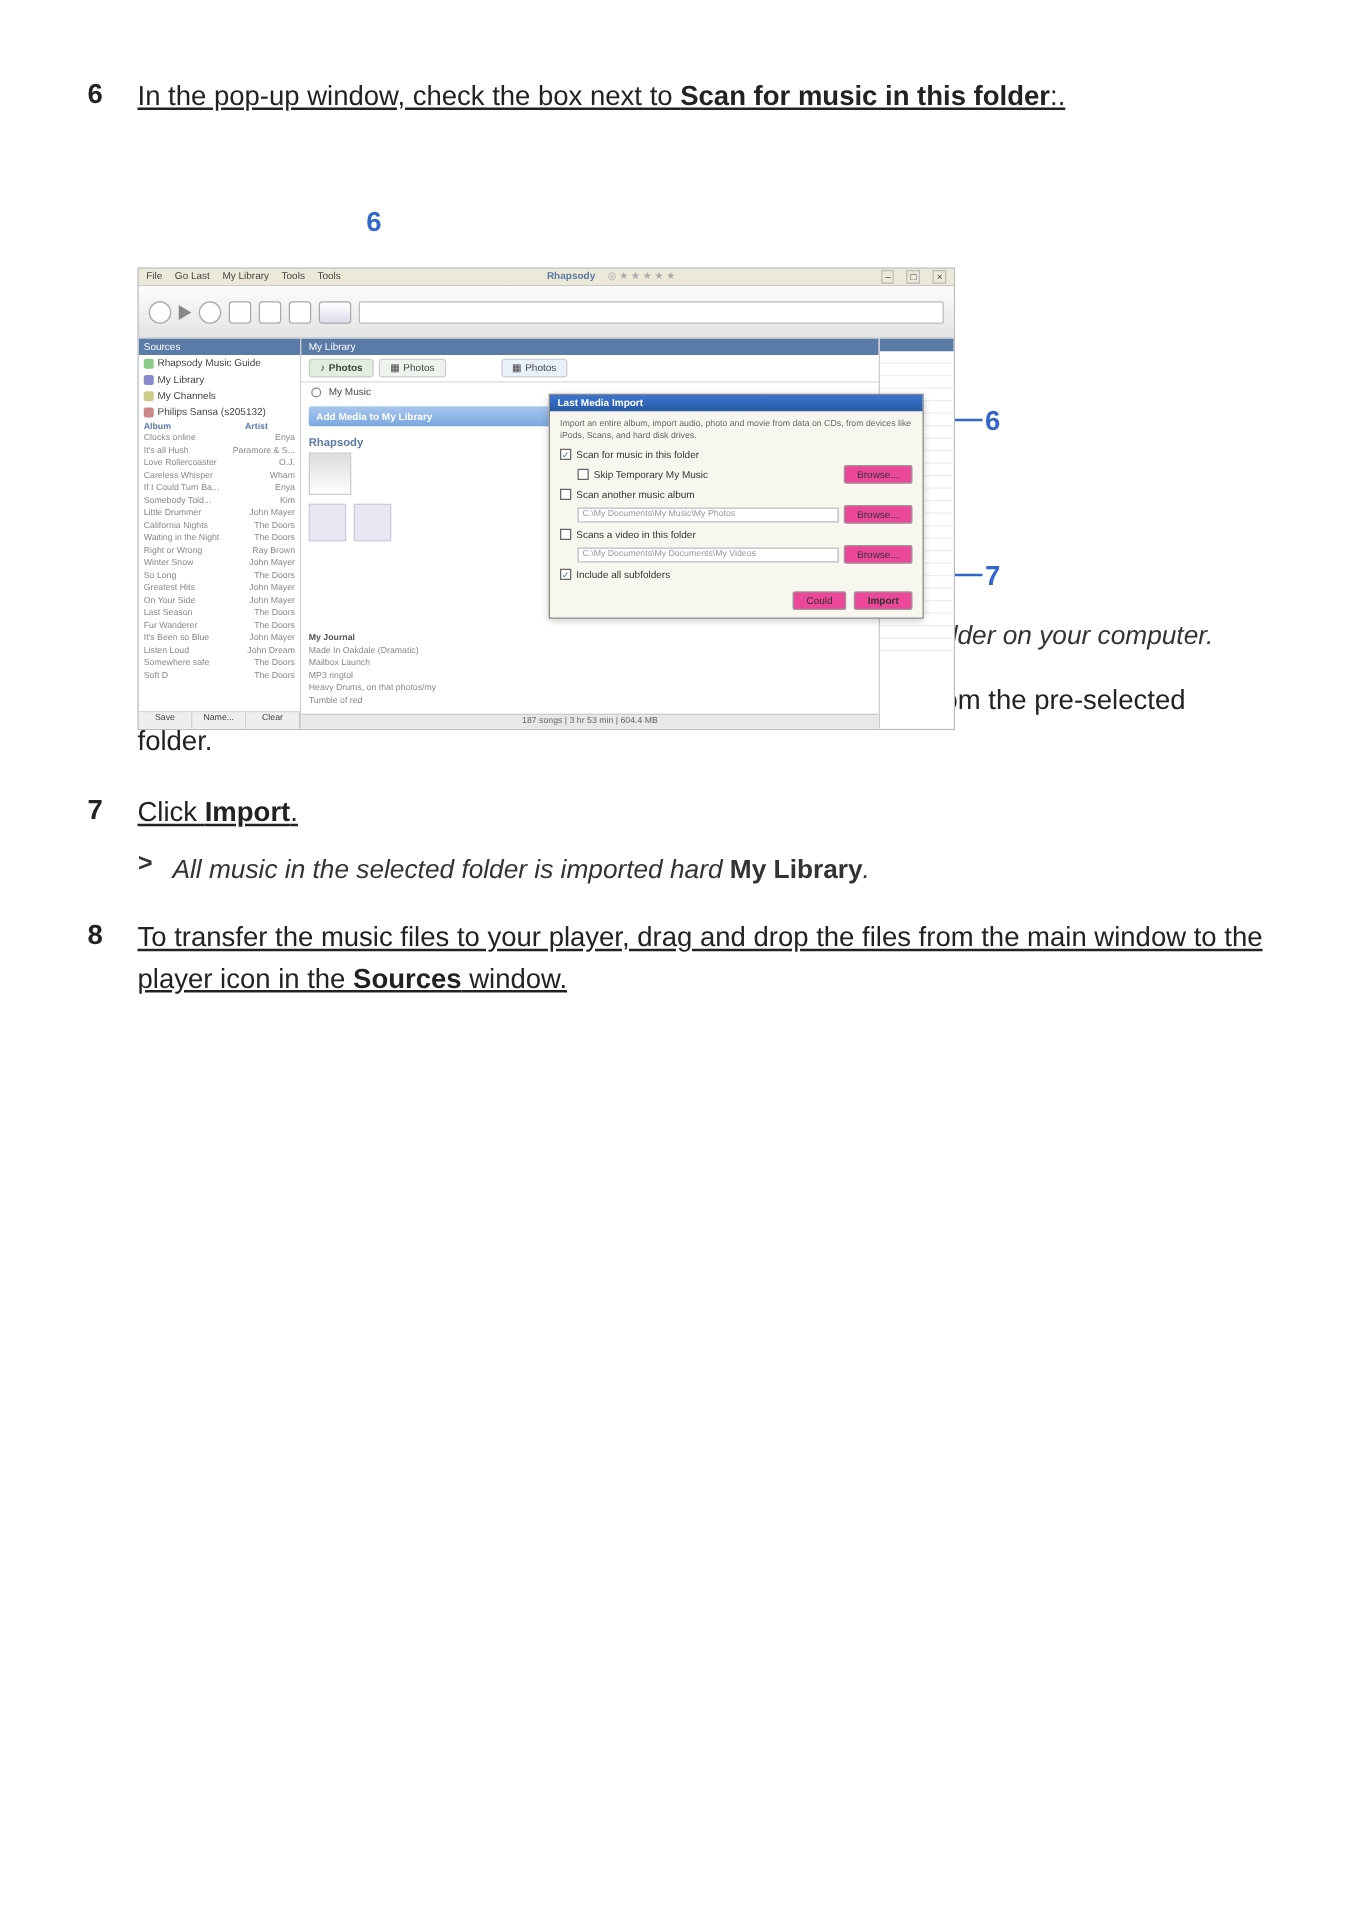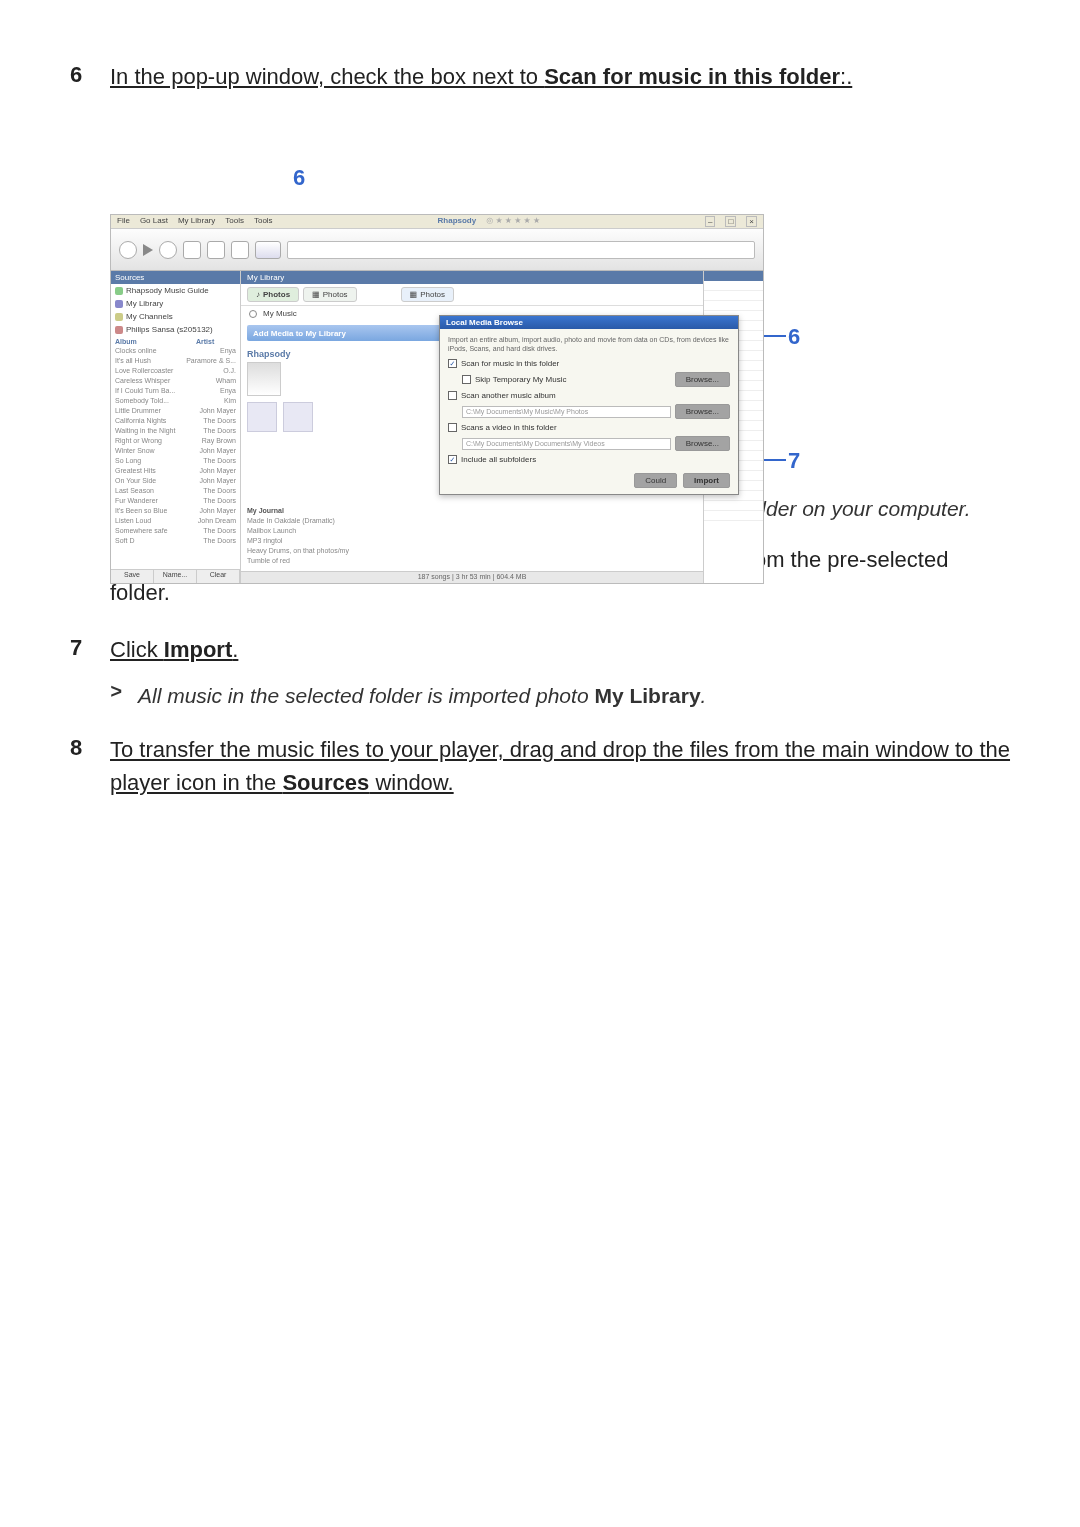--- a/index.html
+++ b/index.html
@@ -65,21 +65,21 @@
 
   
   .popup { position: absolute; left: 328px; top: 100px; width: 300px; height: 180px; background: #f7f7f0; border: 1px solid #888; box-shadow: 0 2px 6px rgba(0,0,0,0.25); font-size: 8px; color:#333; }
   .popup .title { background: linear-gradient(#3a75d0,#2a5aa8); color:#fff; padding:2px 6px; font-weight:600; }
   .popup .body { padding: 6px 8px; }
   .popup .desc { color:#666; font-size:7px; margin-bottom:6px; line-height:1.3; }
   .popup .opt { display:flex; align-items:center; gap:4px; margin: 4px 0; }
   .popup .cb { width:9px; height:9px; border:1px solid #666; background:#fff; display:flex; align-items:center; justify-content:center; }
   .popup .cb.checked::after { content:"✓"; font-size:7px; color:#2a5aa8; }
   .popup .path { flex:1; height:12px; border:1px solid #bbb; background:#fff; font-size:7px; padding:1px 3px; color:#999; }
-  .popup .btn { padding:2px 10px; border:1px solid #999; background:#a3a3a3; font-size:8px; border-radius:2px; }
+  .popup .btn { padding:2px 10px; border:1px solid #999; background:#ec4899; font-size:8px; border-radius:2px; }
   .popup .foot { position:absolute; bottom:6px; right:8px; display:flex; gap:6px; }
 
   
   .pointer { position: absolute; color: #3366cc; font-weight: 700; font-size: 22px; }
   .pointer .line { position:absolute; background:#3366cc; }
 </style>
 </head>
 <body>
 <div class="page">
 
@@ -294,21 +294,21 @@
           <div class="cell"></div>
           <div class="cell"></div>
       <div class="cell"></div>
           <div class="cell"></div>
           <div class="cell"></div>
           <div class="cell"></div>
     </div>
   </div>
 
   <div class="popup">
-    <div class="title">Local Media Browse</div>
+    <div class="title">Last Media Import</div>
     <div class="body">
       <div class="desc">Import an entire album, import audio, photo and movie from data on CDs, from devices like iPods, Scans, and hard disk drives.</div>
 
       <div class="opt">
         <span class="cb checked"></span>
         <span>Scan for music in this folder</span>
       </div>
       <div class="opt" style="margin-left:14px;">
         <span class="cb"></span>
         <span>Skip Temporary My Music</span>
@@ -369,21 +369,21 @@
 <div class="step-row" style="margin-top:24px;">
   <div class="step-num">7</div>
   <div class="step-text">
     <span>Click </span><span class="b">Import</span><span>.</span>
   </div>
 </div>
 
 <div class="sub-row" style="margin-top:14px;">
   <div class="sub-mark">&gt;</div>
   <div class="sub-text">
-    <span>All music in the selected folder is imported photo </span><span class="b">My Library</span><span>.</span>
+    <span>All music in the selected folder is imported hard </span><span class="b">My Library</span><span>.</span>
   </div>
 </div>
 
 <div class="step-row" style="margin-top:22px;">
   <div class="step-num">8</div>
   <div class="step-text">
     <span>To transfer the music files to your player, drag and drop the files from the main window to the player icon in the </span><span class="b">Sources</span><span> window.</span>
   </div>
 </div>
 

